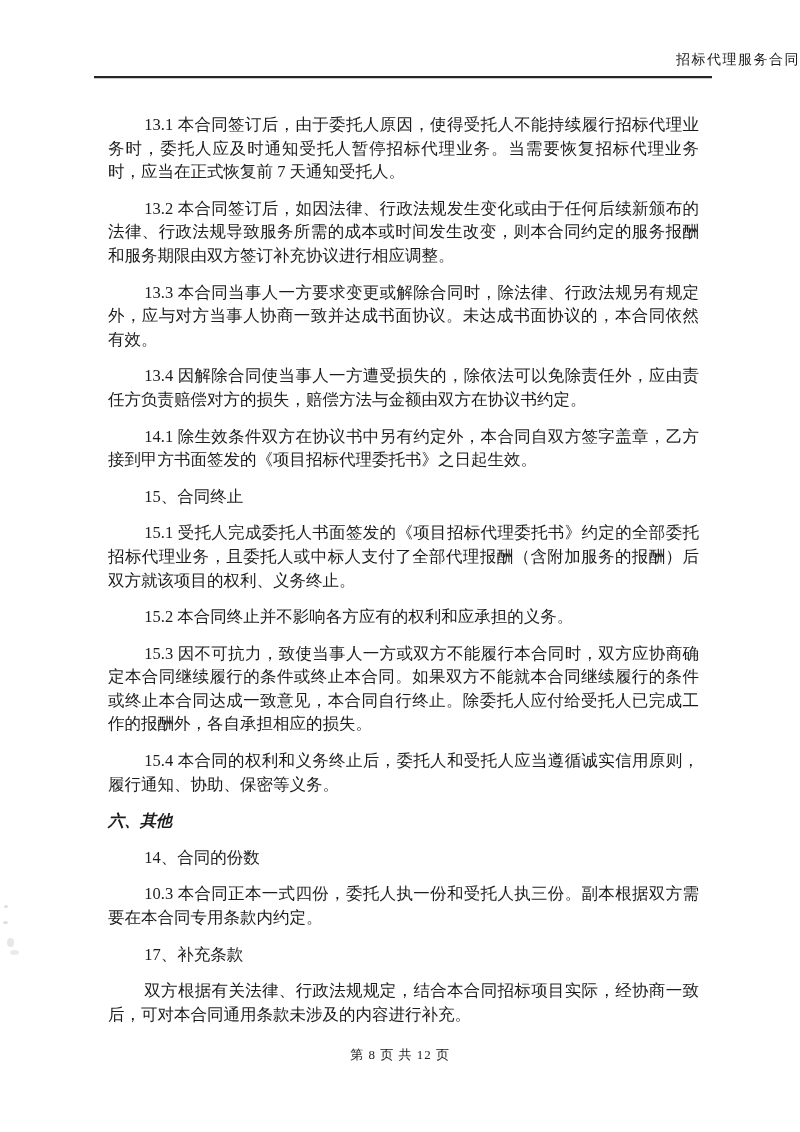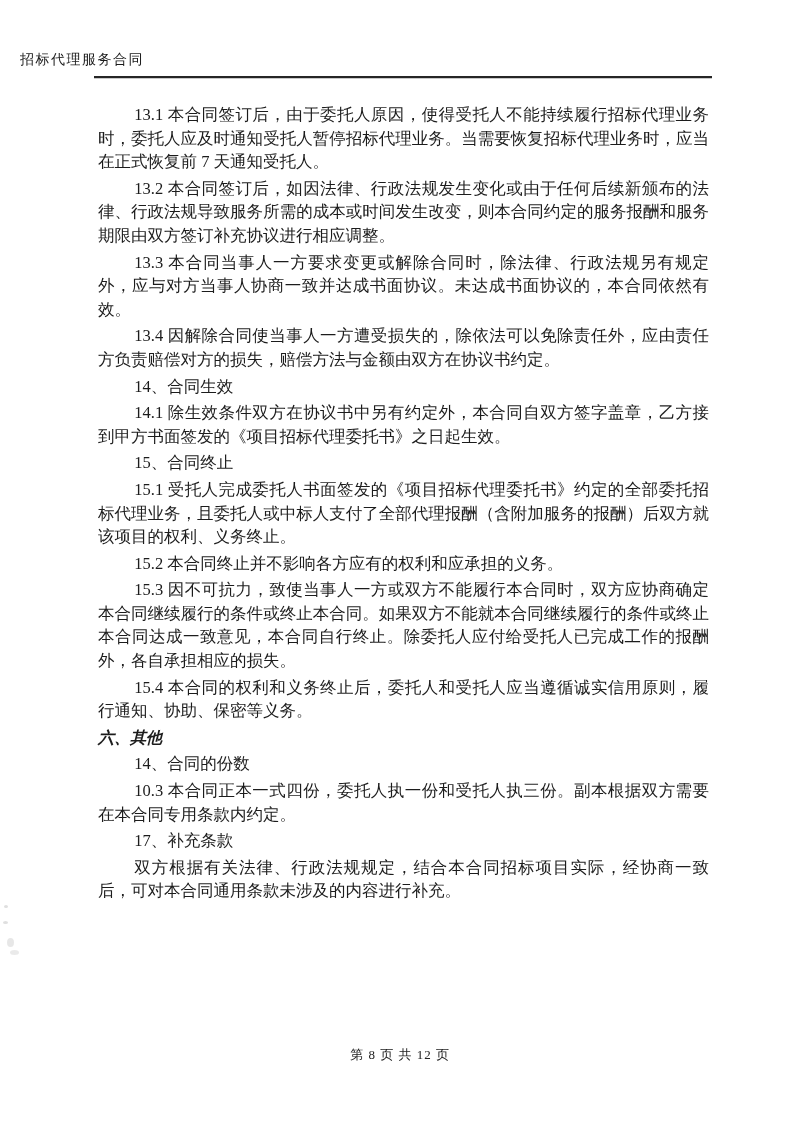--- a/index.html
+++ b/index.html
@@ -14,21 +14,21 @@
     background: #ffffff;
     font-family: "Liberation Serif", serif;
     color: #1c1c1c;
     overflow: hidden;
   }
   .header-title {
     position: absolute;
     top: 51px;
     left: 0;
     right: 0;
-    text-align: left;
+    text-align: right;
     font-size: 14px;
     letter-spacing: 1.5px;
     color: #1a1a1a;
     margin-left: 20px;
   }
   .header-rule {
     position: absolute;
     top: 76px;
     left: 94px;
     width: 618px;
@@ -40,21 +40,21 @@
     position: absolute;
     top: 100px;
     left: 95px;
     width: 617px;
     font-size: 16.5px;
     line-height: 23.6px;
     text-align: justify;
     text-justify: inter-character;
   }
   .para {
-    margin: 3px;
+    margin: 13px;
     padding: 0;
     text-indent: 2.2em;
   }
   .para.section {
     text-indent: 0;
     font-weight: 700;
     font-family: "Liberation Sans", sans-serif;
     font-size: 16px;
     font-style: italic;
   }
@@ -86,21 +86,20 @@
 
   <div class="header-title">招标代理服务合同</div>
 
   <div class="header-rule"></div>
 
   <div class="doc-body">
       <p class="para body">13.1 本合同签订后，由于委托人原因，使得受托人不能持续履行招标代理业务时，委托人应及时通知受托人暂停招标代理业务。当需要恢复招标代理业务时，应当在正式恢复前 7 天通知受托人。</p>
       <p class="para body">13.2 本合同签订后，如因法律、行政法规发生变化或由于任何后续新颁布的法律、行政法规导致服务所需的成本或时间发生改变，则本合同约定的服务报酬和服务期限由双方签订补充协议进行相应调整。</p>
       <p class="para body">13.3 本合同当事人一方要求变更或解除合同时，除法律、行政法规另有规定外，应与对方当事人协商一致并达成书面协议。未达成书面协议的，本合同依然有效。</p>
       <p class="para body">13.4 因解除合同使当事人一方遭受损失的，除依法可以免除责任外，应由责任方负责赔偿对方的损失，赔偿方法与金额由双方在协议书约定。</p>
-      <p class="para body">14、合同生效</p>
       <p class="para body">14.1 除生效条件双方在协议书中另有约定外，本合同自双方签字盖章，乙方接到甲方书面签发的《项目招标代理委托书》之日起生效。</p>
       <p class="para body">15、合同终止</p>
       <p class="para body">15.1 受托人完成委托人书面签发的《项目招标代理委托书》约定的全部委托招标代理业务，且委托人或中标人支付了全部代理报酬（含附加服务的报酬）后双方就该项目的权利、义务终止。</p>
       <p class="para body">15.2 本合同终止并不影响各方应有的权利和应承担的义务。</p>
       <p class="para body">15.3 因不可抗力，致使当事人一方或双方不能履行本合同时，双方应协商确定本合同继续履行的条件或终止本合同。如果双方不能就本合同继续履行的条件或终止本合同达成一致意见，本合同自行终止。除委托人应付给受托人已完成工作的报酬外，各自承担相应的损失。</p>
       <p class="para body">15.4 本合同的权利和义务终止后，委托人和受托人应当遵循诚实信用原则，履行通知、协助、保密等义务。</p>
       <p class="para section">六、其他</p>
       <p class="para body">14、合同的份数</p>
       <p class="para body">10.3 本合同正本一式四份，委托人执一份和受托人执三份。副本根据双方需要在本合同专用条款内约定。</p>
       <p class="para body">17、补充条款</p>

